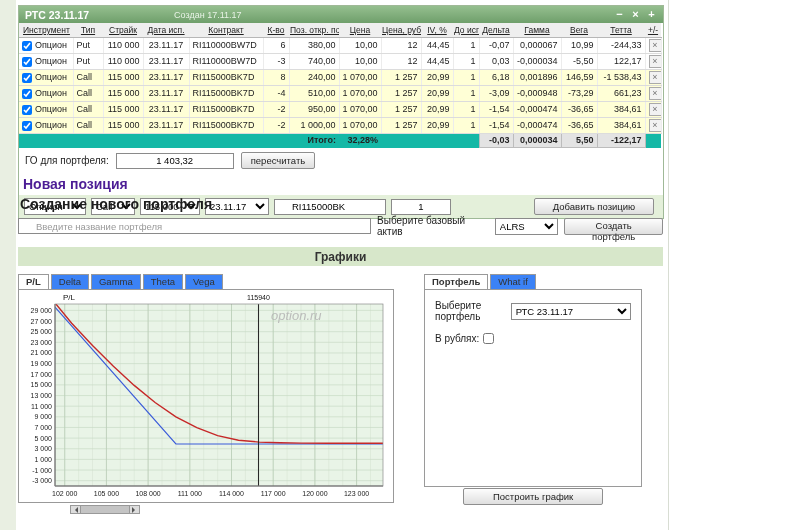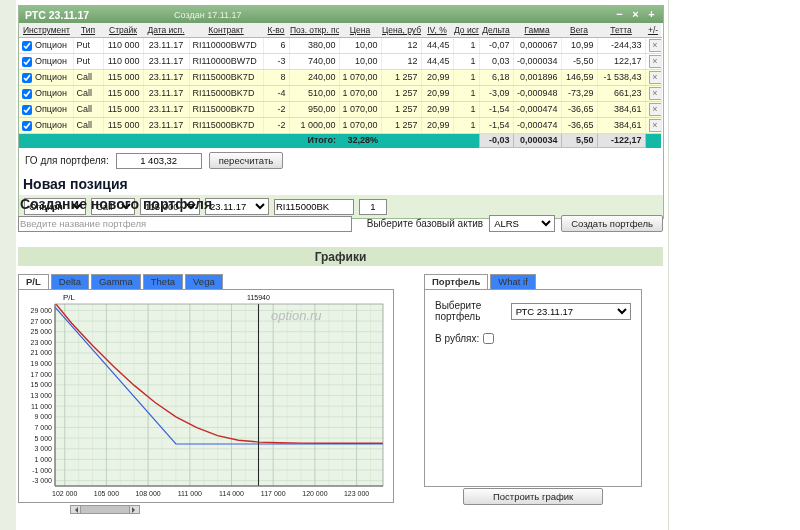--- a/index.html
+++ b/index.html
@@ -35,24 +35,24 @@
      border:1px solid #aaa;background:#f2f2f2;color:#777;font-size:9px;cursor:pointer;}
   tfoot td{font-weight:bold;border-bottom:none;border-right:none;background:#14b8a6;}
   tfoot td.greycell{background:#e3e3e3;border:1px solid #bcbcbc;text-align:right;}
   tfoot td.tot-label{text-align:right;}
   tfoot td.tot-iv{text-align:right;}
 
   .go-row{display:flex;align-items:center;gap:7px;padding:4px 6px 3px;font-size:10px;}
   .go-input{width:82px;height:14px;border:1px solid #7f9db9;font-size:9.5px;text-align:center;font-family:inherit;}
   .btn{background:linear-gradient(#fdfdfd,#dfdfdf);border:1px solid #8e8e8e;border-radius:2px;
        font-size:9.5px;font-family:inherit;padding:1px 9px;height:17px;cursor:pointer;color:#222;}
-  .section-title{font-size:14px;font-weight:bold;color:#0f172a;padding:4px 4px 3px;}
+  .section-title{font-size:14px;font-weight:bold;color:#4c1d95;padding:4px 4px 3px;}
   .newpos-band{background:#e4f0da;display:flex;align-items:center;gap:5px;padding:3px 5px;}
   select{font-size:9.5px;height:17px;border:1px solid #8a8a8a;background:#fff;font-family:inherit;}
-  input[type=text]{font-size:9.5px;height:14px;border:1px solid #8a8a8a;font-family:inherit;padding:0 1px;}
+  input[type=text]{font-size:9.5px;height:14px;border:1px solid #8a8a8a;font-family:inherit;padding:0 17px;}
   input::placeholder{color:#999;}
   .sel-type{width:62px}.sel-side{width:44px}.sel-strike{width:60px}.sel-date{width:64px}
   .inp-contract{width:76px}.inp-qty{width:24px;text-align:center;}
   .add-pos{margin-left:auto;margin-right:4px;width:120px;}
 
   
   .create-title{position:absolute;left:20px;top:196px;font-size:14px;font-weight:bold;color:#1d1d1d;}
   .create-row{position:absolute;left:18px;top:215px;width:645px;display:flex;align-items:center;gap:6px;}
   .name-input{width:330px;height:15px;}
   .asset-label{margin-left:auto;font-size:10px;}
@@ -282,20 +282,21 @@
 
   <div class="section-title">Новая позиция</div>
 
   <div class="newpos-band">
     <select class="sel-type"><option>Опцион</option></select>
     <select class="sel-side"><option>Call</option></select>
     <select class="sel-strike"><option>115 000</option></select>
     <select class="sel-date"><option>23.11.17</option></select>
     <input type="text" class="inp-contract" value="RI115000BK" style="">
     <input type="text" class="inp-qty" value="1" style="">
+    <button class="btn add-pos">Добавить позицию</button>
   </div>
 </div>
 
 <div class="create-title">Создание нового портфеля</div>
 <div class="create-row">
   <input type="text" class="name-input" placeholder="Введите название портфеля" style="">
   <span class="asset-label">Выберите базовый актив</span>
   <select class="asset-select"><option>ALRS</option></select>
   <button class="btn">Создать портфель</button>
 </div>

